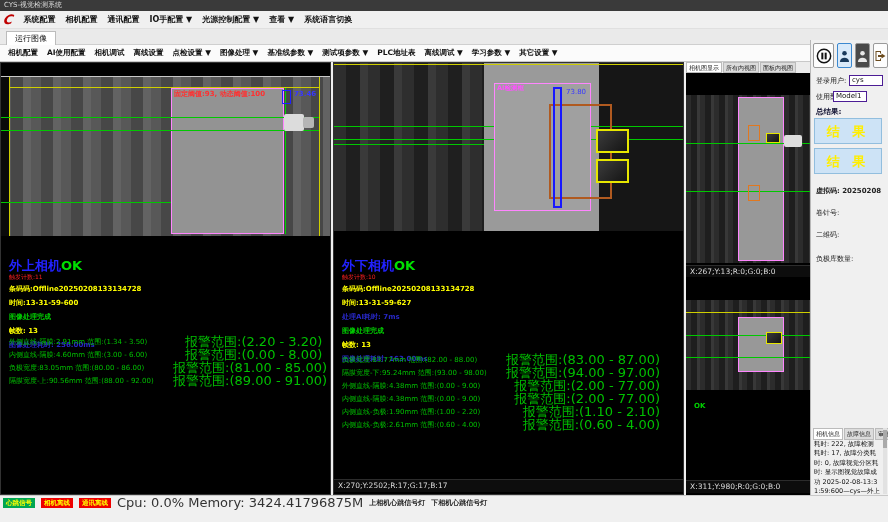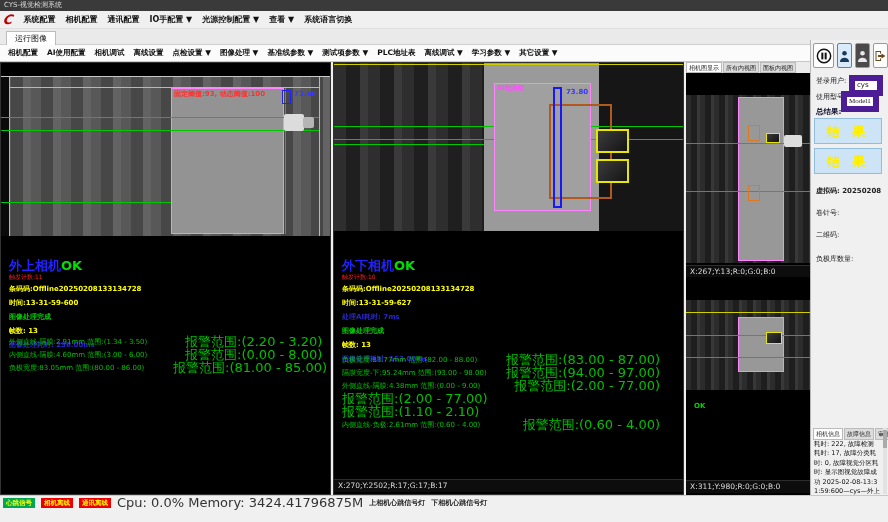--- a/index.html
+++ b/index.html
@@ -68,21 +68,21 @@
   .orange-box { position:absolute; border:1px solid #e07820; }
   .ybox { position:absolute; border:1px solid #e6e600; background:linear-gradient(135deg,#3c3c3c,#141414); }
   .s-ok { position:absolute; font-size:7px; color:#00d000; font-weight:bold; }
 
   
   #side-panel { position:absolute; left:810px; top:40px; width:78px; height:455px; background:#f0f0f0; border-left:1px solid #b8b8b8; }
   .btn { position:absolute; top:3px; height:25px; background:#fdfdfd; border:1px solid #9a9a9a; border-radius:2px; display:flex; align-items:center; justify-content:center; }
   .btn.sel { border:1px solid #3c89d0; background:#d9eafa; }
   .btn.dark { background:#4a4a4a; }
   .sp-row { position:absolute; left:5px; font-size:7px; color:#222; white-space:nowrap; }
-  .sp-val { position:absolute; font-size:7px; color:#111; background:#fff; border:6px solid #4c1d95; padding:0 2px; line-height:9px; min-width:34px; }
+  .sp-val { position:absolute; font-size:7px; color:#111; background:#fff; border:1px solid #4c1d95; padding:0 2px; line-height:9px; min-width:34px; }
   .sp-strong { font-weight:bold; color:#101030; font-size:7.5px; }
   .result-box { position:absolute; left:3px; width:68px; height:26px; background:#cde3f6; border:1px solid #92bede; color:#ffee00; font-weight:bold; font-size:13px; text-align:center; line-height:25px; letter-spacing:4px; }
   .info-tabs { position:absolute; left:2px; display:flex; gap:1px; }
   .info-tab { font-size:6px; line-height:8px; padding:1px 2px; background:#dcdcdc; border:1px solid #bbb; color:#222; white-space:nowrap; }
   .info-tab.active { background:#fff; }
   #log-text { position:absolute; left:3px; width:66px; font-size:6.5px; line-height:1.45; color:#111; word-break:break-all; }
   #scrollbar { position:absolute; left:72px; width:4px; background:#e2e2e2; }
   #scroll-thumb { position:absolute; left:0; top:2px; width:4px; height:18px; background:#aaa; }
 
   
@@ -169,38 +169,42 @@
           <span class="malarm">报警范围:(2.20 - 3.20)</span>
         </div>
       <div class="mrow">
           <span class="mtext">内侧直线-隔膜:4.60mm 范围:(3.00 - 6.00)</span>
           <span class="malarm">报警范围:(0.00 - 8.00)</span>
         </div>
       <div class="mrow">
           <span class="mtext">负极宽度:83.05mm 范围:(80.00 - 86.00)</span>
           <span class="malarm">报警范围:(81.00 - 85.00)</span>
         </div>
+      <div class="mrow">
+          <span class="mtext">隔膜宽度-上:90.56mm 范围:(88.00 - 92.00)</span>
+          <span class="malarm">报警范围:(89.00 - 91.00)</span>
+        </div>
     </div>
 
     <div class="coords-bar" style="top:440px;">X:7677;Y:891;R:14;G:14;B:14</div>
   </div>
 
   <div class="view" id="center-view">
     <div class="img-area" id="cv-img">
       <div class="ov" style="left:150px;top:0;width:115px;height:168px;background:#9a9a9a;"></div>
       <div class="ov" style="left:265px;top:0;width:84px;height:168px;background:#161616;"></div>
       <div class="ov yellow-h" style="left:0;top:1px;width:349px;"></div>
       <div class="ov green-h" style="left:0;top:63px;width:349px;"></div>
       <div class="ov green-h" style="left:0;top:76px;width:349px;"></div>
       <div class="ov green-h" style="left:0;top:81px;width:150px;"></div>
       <div class="ov pink-box" style="left:160px;top:20px;width:97px;height:128px;background:#a0a0a0;"></div>
       <div class="ov" style="left:163px;top:21px;font-size:6.5px;color:#ff50ff;font-weight:bold;">AI检测框</div>
       <div class="ov" style="left:215px;top:41px;width:63px;height:95px;border:2px solid #b05a20;"></div>
       <div class="ov" style="left:219px;top:24px;width:9px;height:121px;border:2px solid #1818ff;"></div>
-      <div class="ov" style="left:232px;top:25px;font-size:7px;color:#3838ff;font-weight:bold;">73.80</div>
+      <div class="ov" style="left:232px;top:25px;font-size:7px;color:#3838ff;font-weight:normal;">73.80</div>
       <div class="ov ybox" style="left:262px;top:66px;width:33px;height:24px;border-width:2px;"></div>
       <div class="ov ybox" style="left:262px;top:96px;width:33px;height:24px;border-width:2px;"></div>
     </div>
 
     <div class="result">
       <div class="cam-line">
         <span class="cam-name">外下相机</span><span class="cam-ok">OK</span>
       </div>
       <div class="r-red">触发计数:10</div>
       <div class="r-yel">条码码:Offline20250208133134728</div>
@@ -218,23 +222,25 @@
         </div>
       <div class="mrow">
           <span class="mtext">隔膜宽度-下:95.24mm 范围:(93.00 - 98.00)</span>
           <span class="malarm">报警范围:(94.00 - 97.00)</span>
         </div>
       <div class="mrow">
           <span class="mtext">外侧直线-隔膜:4.38mm 范围:(0.00 - 9.00)</span>
           <span class="malarm">报警范围:(2.00 - 77.00)</span>
         </div>
       <div class="mrow">
+          <span class="mtext">内侧直线-隔膜:4.38mm 范围:(0.00 - 9.00)</span>
           <span class="malarm">报警范围:(2.00 - 77.00)</span>
         </div>
       <div class="mrow">
+          <span class="mtext">内侧直线-负极:1.90mm 范围:(1.00 - 2.20)</span>
           <span class="malarm">报警范围:(1.10 - 2.10)</span>
         </div>
       <div class="mrow">
           <span class="mtext">内侧直线-负极:2.61mm 范围:(0.60 - 4.00)</span>
           <span class="malarm">报警范围:(0.60 - 4.00)</span>
         </div>
     </div>
 
     <div class="coords-bar" style="top:416px;">X:270;Y:2502;R:17;G:17;B:17</div>
   </div>
@@ -295,21 +301,21 @@
     <div class="btn" style="left:62px;width:15px;">
       <svg width="13" height="14" viewBox="0 0 26 24">
           <path d="M3 2h11v5h-2V4H5v16h7v-3h2v5H3z" fill="#6b4a1c"></path>
           <path d="M15 7l8 5-8 5v-3h-7v-4h7z" fill="#6b4a1c"></path>
         </svg>
     </div>
 
     <div class="sp-row" style="top:36px;">登录用户:</div>
     <div class="sp-val" style="left:38px;top:35px;">cys</div>
     <div class="sp-row" style="top:52px;">使用型号:</div>
-    <div class="sp-val" style="left:30px;top:51px;font-family:Liberation Serif, serif;">Model1</div>
+    <div class="sp-val" style="left:22px;top:51px;">Model1</div>
     <div class="sp-row sp-strong" style="top:67px;">总结果:</div>
     <div class="result-box" style="top:78px;">结 果</div>
     <div class="result-box" style="top:108px;">结 果</div>
     <div class="sp-row" style="top:146px;font-weight:bold;">虚拟码: 20250208</div>
     <div class="sp-row" style="top:168px;">卷针号:</div>
     <div class="sp-row" style="top:190px;">二维码:</div>
     <div class="sp-row" style="top:214px;">负极库数量:</div>
 
     <div class="info-tabs" style="top:388px;">
       <span class="info-tab active">相机信息</span>

